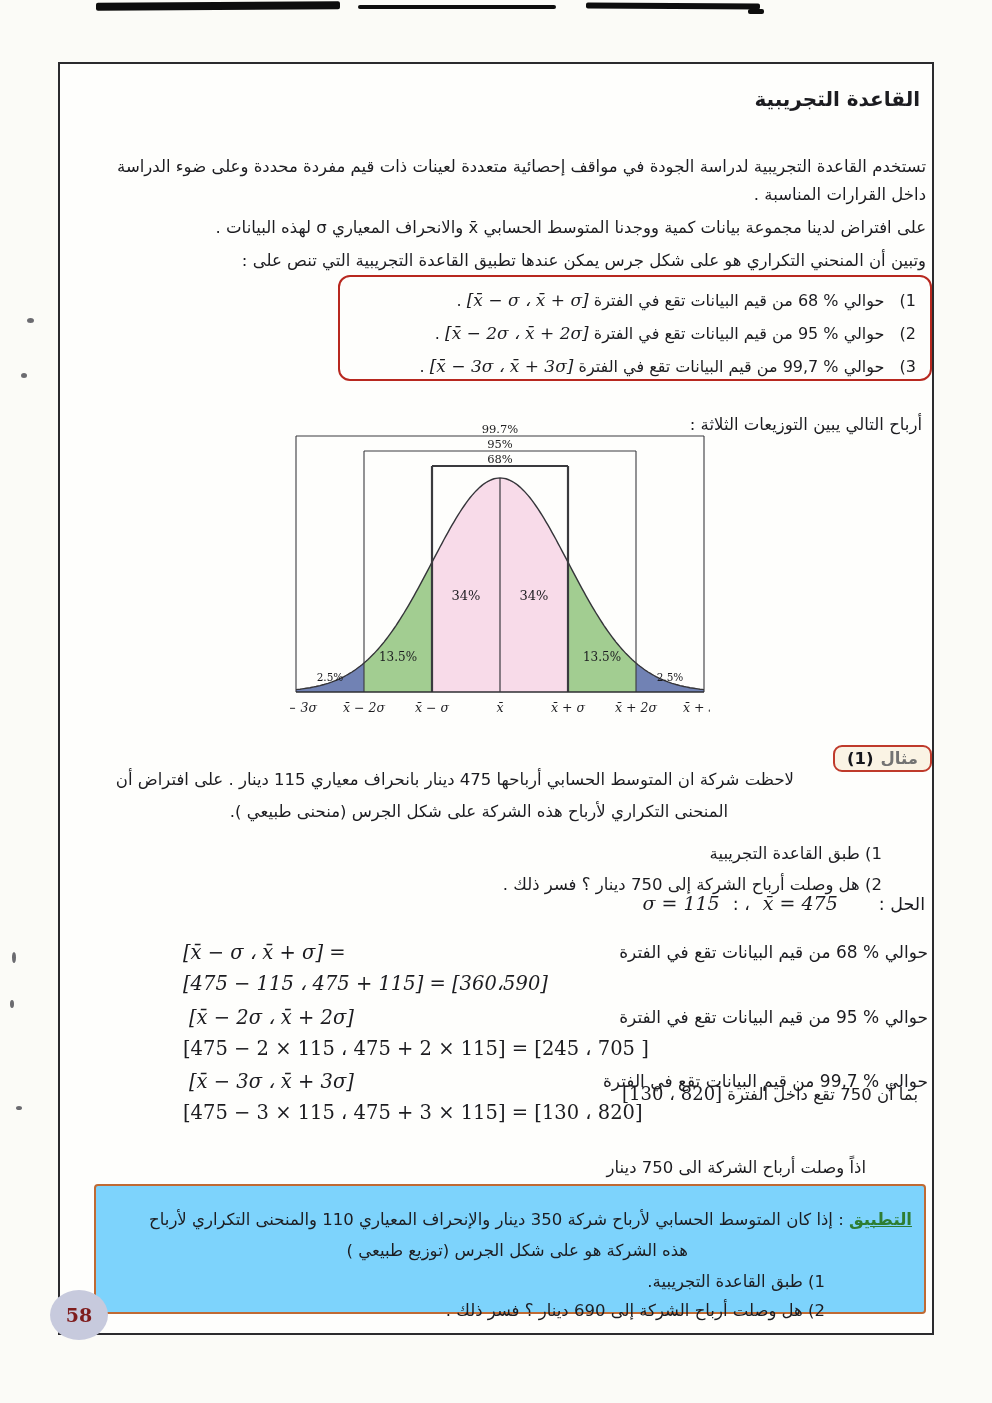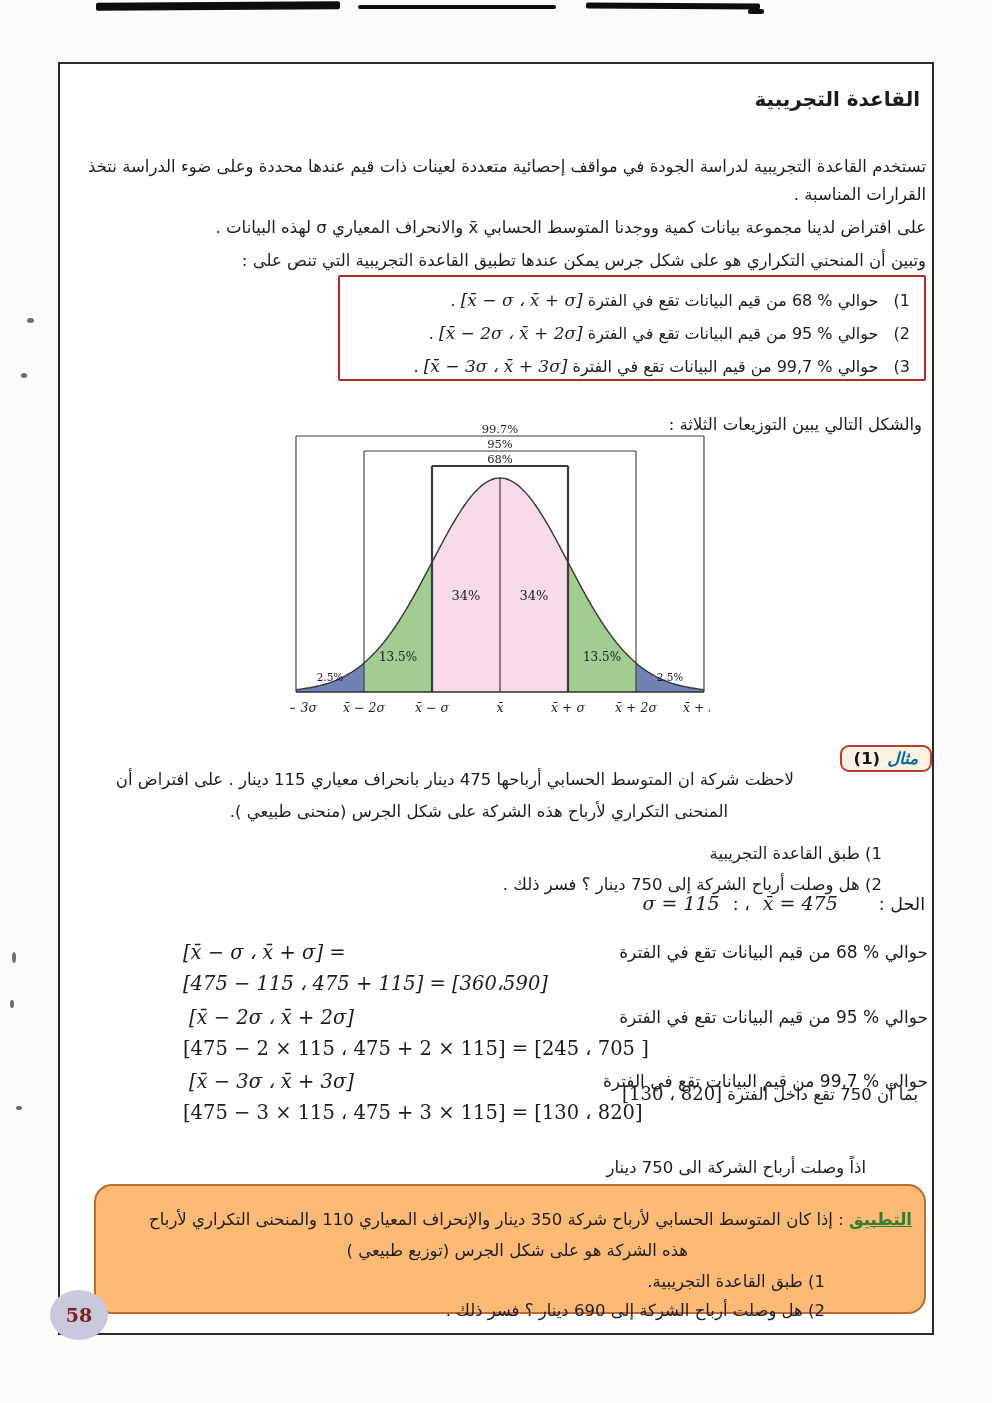--- a/index.html
+++ b/index.html
@@ -19,37 +19,37 @@
   .para1{top:136px;right:66px;width:848px;line-height:1.75;}
   .para2{top:201px;right:66px;width:852px;text-align:right;}
   .para3{top:234px;right:66px;}
   .math{
     direction:ltr;unicode-bidi:bidi-override;white-space:nowrap;
     font-family:"DejaVu Serif", serif;
   }
   .mvar{font-style:italic;}
   .rules-box{
     left:338px;top:275px;width:566px;height:88px;
-    border:2px solid #b8281f;border-radius:2px;
-    padding:7px 14px 7px 4px;
+    border:2px solid #b8281f;border-radius:12px;
+    padding:7px 14px 7px 10px;
     direction:rtl;text-align:right;font-size:16px;line-height:1.95;
     background:#fefefc;
   }
   .rules-box .rule-line{white-space:nowrap;}
   .rules-box .rule-num{margin-left:10px;}
   .rules-box .math{font-size:17px;}
   .fig-caption{top:398px;right:70px;}
   .chart-holder{left:290px;top:420px;width:420px;height:308px;}
   .example-label{
     top:745px;right:60px;
     border:2px solid #bf3a2b;border-radius:9px;background:#faf3e4;
     padding:2px 12px;direction:rtl;display:flex;gap:7px;
     font-size:16.5px;font-weight:bold;
   }
-  .example-label .w{color:#0369a1;font-style:italic;}
+  .example-label .w{color:#737373;}
   .example-label .n{color:#15151a;}
   .ex-line1{top:753px;right:198px;text-align:right;}
   .ex-line2{top:785px;right:264px;}
   .ex-item1{top:827px;right:110px;}
   .ex-item2{top:858px;right:110px;}
   .sol-head{top:892px;right:67px;display:flex;direction:rtl;align-items:baseline;gap:13px;font-size:17.5px;}
   .sol-head .heading{margin-left:28px;}
   .sol-head .math{font-size:19px;}
   .sol-label{font-size:17px;}
   .sol-math{font-size:19.5px;}
@@ -57,21 +57,21 @@
   .rowC-m{top:952px;left:183px;font-style:italic;}
   .rowD-l{top:990px;right:64px;}  .rowD-m{top:986px;left:189px;}
   .rowE-m{top:1017px;left:183px;}
   .rowF-l{top:1054px;right:64px;} .rowF-m{top:1050px;left:189px;}
   .rowG-m{top:1081px;left:183px;}
   .rowH{top:1066px;right:74px;}
   .rowH .math{font-size:18px;}
   .rowI{top:1141px;right:126px;}
   .app-box{
     left:94px;top:1184px;width:828px;height:126px;
-    border:2px solid #c06a33;border-radius:18px;background:#fdba74;
+    border:2px solid #c06a33;border-radius:4px;background:#7dd3fc;
   }
   .app-line1{top:7px;right:12px;}
   .app-label{color:#2e7d32;font-weight:bold;text-decoration:underline;}
   .app-line2{top:38px;right:236px;}
   .app-item1{top:69px;right:99px;}
   .app-item2{top:98px;right:99px;}
   .page-num{
     left:50px;top:1290px;width:58px;height:50px;border-radius:50%;
     background:#c7cadd;display:flex;align-items:center;justify-content:center;
     font-family:"DejaVu Serif", serif;font-weight:bold;font-size:19px;color:#7f1d1d;
@@ -90,21 +90,21 @@
 <div class="speck" style="left:27px;top:318px;width:7px;height:5px;"></div>
 <div class="speck" style="left:21px;top:373px;width:6px;height:5px;"></div>
 <div class="speck" style="left:12px;top:952px;width:4px;height:11px;"></div>
 <div class="speck" style="left:10px;top:1000px;width:4px;height:8px;"></div>
 <div class="speck" style="left:16px;top:1106px;width:6px;height:4px;"></div>
 
 <div class="abs page-frame"></div>
 
 <h1 class="abs rtl page-title">القاعدة التجريبية</h1>
 
-<p class="abs rtl wrap para1">تستخدم القاعدة التجريبية لدراسة الجودة في مواقف إحصائية متعددة لعينات ذات قيم عندها محددة وعلى ضوء الدراسة نتخذ القرارات المناسبة .</p>
+<p class="abs rtl wrap para1">تستخدم القاعدة التجريبية لدراسة الجودة في مواقف إحصائية متعددة لعينات ذات قيم مفردة محددة وعلى ضوء الدراسة داخل القرارات المناسبة .</p>
 <p class="abs rtl para2">على افتراض لدينا مجموعة بيانات كمية ووجدنا المتوسط الحسابي x̄ والانحراف المعياري σ لهذه البيانات .</p>
 <p class="abs rtl para3">وتبين أن المنحني التكراري هو على شكل جرس يمكن عندها تطبيق القاعدة التجريبية التي تنص على :</p>
 
 <div class="abs rules-box">
   <div class="rule-line">
     <span class="rule-num">1)</span>
     <span>حوالي % 68 من قيم البيانات تقع في الفترة</span>
     <span class="math mvar">[x̄ − σ ، x̄ + σ]</span>
     <span> .</span>
   </div>
@@ -115,21 +115,21 @@
     <span> .</span>
   </div>
   <div class="rule-line">
     <span class="rule-num">3)</span>
     <span>حوالي % 99,7 من قيم البيانات تقع في الفترة</span>
     <span class="math mvar">[x̄ − 3σ ، x̄ + 3σ]</span>
     <span> .</span>
   </div>
 </div>
 
-<p class="abs rtl fig-caption">والشكل التالي يبين التوزيعات الثلاثة :</p>
+<p class="abs rtl fig-caption">أرباح التالي يبين التوزيعات الثلاثة :</p>
 
 <div class="abs chart-holder">
   <svg id="dist-chart" width="420" height="308" viewBox="0 0 420 308">
       <path d="M6,272 L6,269.6 L8,269.4 L10,269.2 L12,268.9 L14,268.6 L16,268.3 L18,268.0 L20,267.7 L22,267.3 L24,266.9 L26,266.5 L28,266.0 L30,265.6 L32,265.0 L34,264.5 L36,263.9 L38,263.3 L40,262.6 L42,261.9 L44,261.1 L46,260.3 L48,259.5 L50,258.6 L52,257.6 L54,256.6 L56,255.5 L58,254.4 L60,253.2 L62,252.0 L64,250.7 L66,249.3 L68,247.8 L70,246.3 L72,244.7 L74,243.0 L74,272 Z" fill="#7182b4" stroke="none"></path>
       <path d="M74,272 L74,243.0 L76,241.3 L78,239.5 L80,237.6 L82,235.6 L84,233.6 L86,231.4 L88,229.2 L90,226.9 L92,224.5 L94,222.1 L96,219.5 L98,216.9 L100,214.2 L102,211.4 L104,208.5 L106,205.6 L108,202.5 L110,199.4 L112,196.2 L114,193.0 L116,189.7 L118,186.3 L120,182.9 L122,179.4 L124,175.8 L126,172.2 L128,168.6 L130,164.9 L132,161.2 L134,157.4 L136,153.6 L138,149.8 L140,146.0 L142,142.2 L142,272 Z" fill="#a2cd91" stroke="none"></path>
       <path d="M142,272 L142,142.2 L144,138.4 L146,134.6 L148,130.8 L150,127.0 L152,123.3 L154,119.5 L156,115.9 L158,112.3 L160,108.7 L162,105.2 L164,101.8 L166,98.4 L168,95.2 L170,92.0 L172,88.9 L174,86.0 L176,83.1 L178,80.4 L180,77.8 L182,75.4 L184,73.1 L186,70.9 L188,68.9 L190,67.1 L192,65.4 L194,63.8 L196,62.5 L198,61.3 L200,60.3 L202,59.5 L204,58.8 L206,58.4 L208,58.1 L210,58.0 L210,272 Z" fill="#f8dbe9" stroke="none"></path>
       <path d="M210,272 L210,58.0 L212,58.1 L214,58.4 L216,58.8 L218,59.5 L220,60.3 L222,61.3 L224,62.5 L226,63.8 L228,65.4 L230,67.1 L232,68.9 L234,70.9 L236,73.1 L238,75.4 L240,77.8 L242,80.4 L244,83.1 L246,86.0 L248,88.9 L250,92.0 L252,95.2 L254,98.4 L256,101.8 L258,105.2 L260,108.7 L262,112.3 L264,115.9 L266,119.5 L268,123.3 L270,127.0 L272,130.8 L274,134.6 L276,138.4 L278,142.2 L278,272 Z" fill="#f8dbe9" stroke="none"></path>
       <path d="M278,272 L278,142.2 L280,146.0 L282,149.8 L284,153.6 L286,157.4 L288,161.2 L290,164.9 L292,168.6 L294,172.2 L296,175.8 L298,179.4 L300,182.9 L302,186.3 L304,189.7 L306,193.0 L308,196.2 L310,199.4 L312,202.5 L314,205.6 L316,208.5 L318,211.4 L320,214.2 L322,216.9 L324,219.5 L326,222.1 L328,224.5 L330,226.9 L332,229.2 L334,231.4 L336,233.6 L338,235.6 L340,237.6 L342,239.5 L344,241.3 L346,243.0 L346,272 Z" fill="#a2cd91" stroke="none"></path>
       <path d="M346,272 L346,243.0 L348,244.7 L350,246.3 L352,247.8 L354,249.3 L356,250.7 L358,252.0 L360,253.2 L362,254.4 L364,255.5 L366,256.6 L368,257.6 L370,258.6 L372,259.5 L374,260.3 L376,261.1 L378,261.9 L380,262.6 L382,263.3 L384,263.9 L386,264.5 L388,265.0 L390,265.6 L392,266.0 L394,266.5 L396,266.9 L398,267.3 L400,267.7 L402,268.0 L404,268.3 L406,268.6 L408,268.9 L410,269.2 L412,269.4 L414,269.6 L414,272 Z" fill="#7182b4" stroke="none"></path>
       <path d="M6,269.6 L8,269.4 L10,269.2 L12,268.9 L14,268.6 L16,268.3 L18,268.0 L20,267.7 L22,267.3 L24,266.9 L26,266.5 L28,266.0 L30,265.6 L32,265.0 L34,264.5 L36,263.9 L38,263.3 L40,262.6 L42,261.9 L44,261.1 L46,260.3 L48,259.5 L50,258.6 L52,257.6 L54,256.6 L56,255.5 L58,254.4 L60,253.2 L62,252.0 L64,250.7 L66,249.3 L68,247.8 L70,246.3 L72,244.7 L74,243.0 L76,241.3 L78,239.5 L80,237.6 L82,235.6 L84,233.6 L86,231.4 L88,229.2 L90,226.9 L92,224.5 L94,222.1 L96,219.5 L98,216.9 L100,214.2 L102,211.4 L104,208.5 L106,205.6 L108,202.5 L110,199.4 L112,196.2 L114,193.0 L116,189.7 L118,186.3 L120,182.9 L122,179.4 L124,175.8 L126,172.2 L128,168.6 L130,164.9 L132,161.2 L134,157.4 L136,153.6 L138,149.8 L140,146.0 L142,142.2 L144,138.4 L146,134.6 L148,130.8 L150,127.0 L152,123.3 L154,119.5 L156,115.9 L158,112.3 L160,108.7 L162,105.2 L164,101.8 L166,98.4 L168,95.2 L170,92.0 L172,88.9 L174,86.0 L176,83.1 L178,80.4 L180,77.8 L182,75.4 L184,73.1 L186,70.9 L188,68.9 L190,67.1 L192,65.4 L194,63.8 L196,62.5 L198,61.3 L200,60.3 L202,59.5 L204,58.8 L206,58.4 L208,58.1 L210,58.0 L212,58.1 L214,58.4 L216,58.8 L218,59.5 L220,60.3 L222,61.3 L224,62.5 L226,63.8 L228,65.4 L230,67.1 L232,68.9 L234,70.9 L236,73.1 L238,75.4 L240,77.8 L242,80.4 L244,83.1 L246,86.0 L248,88.9 L250,92.0 L252,95.2 L254,98.4 L256,101.8 L258,105.2 L260,108.7 L262,112.3 L264,115.9 L266,119.5 L268,123.3 L270,127.0 L272,130.8 L274,134.6 L276,138.4 L278,142.2 L280,146.0 L282,149.8 L284,153.6 L286,157.4 L288,161.2 L290,164.9 L292,168.6 L294,172.2 L296,175.8 L298,179.4 L300,182.9 L302,186.3 L304,189.7 L306,193.0 L308,196.2 L310,199.4 L312,202.5 L314,205.6 L316,208.5 L318,211.4 L320,214.2 L322,216.9 L324,219.5 L326,222.1 L328,224.5 L330,226.9 L332,229.2 L334,231.4 L336,233.6 L338,235.6 L340,237.6 L342,239.5 L344,241.3 L346,243.0 L348,244.7 L350,246.3 L352,247.8 L354,249.3 L356,250.7 L358,252.0 L360,253.2 L362,254.4 L364,255.5 L366,256.6 L368,257.6 L370,258.6 L372,259.5 L374,260.3 L376,261.1 L378,261.9 L380,262.6 L382,263.3 L384,263.9 L386,264.5 L388,265.0 L390,265.6 L392,266.0 L394,266.5 L396,266.9 L398,267.3 L400,267.7 L402,268.0 L404,268.3 L406,268.6 L408,268.9 L410,269.2 L412,269.4 L414,269.6" fill="none" stroke="#35353a" stroke-width="1.4"></path>

